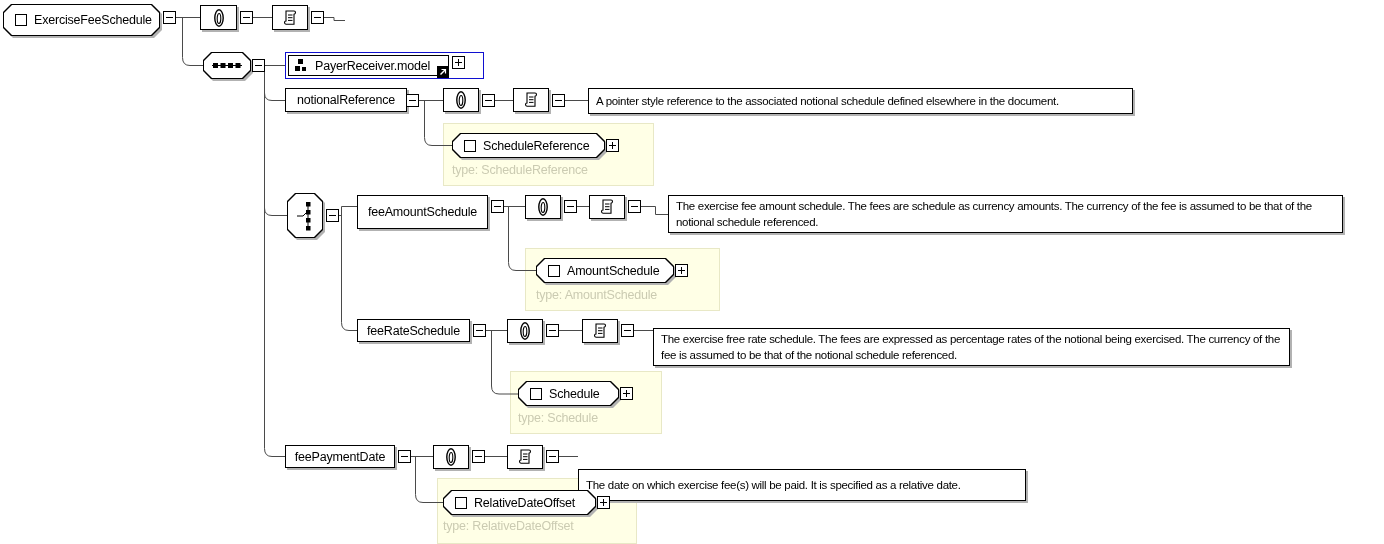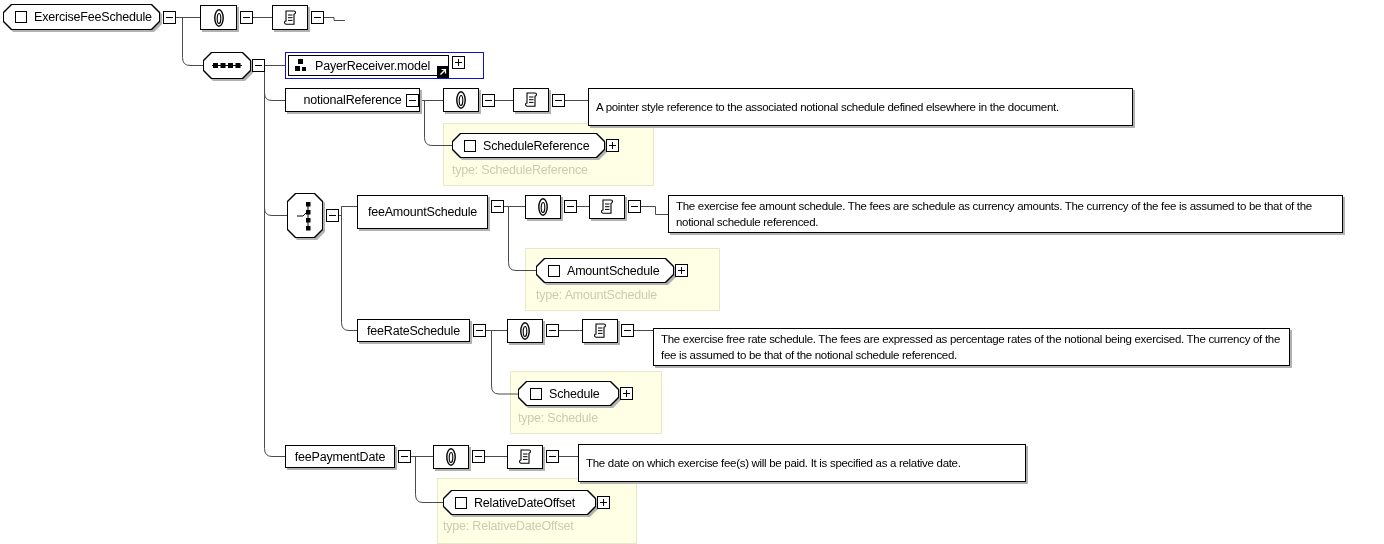--- a/index.html
+++ b/index.html
@@ -8,21 +8,21 @@
   .wires{position:absolute;left:0;top:0;z-index:2;}
   .wires path{fill:none;stroke:#4a4a4a;stroke-width:1;}
   
   .box{position:absolute;background:#fff;border:1px solid #000;
     box-shadow:2px 2px 0 #b2b2b2;box-sizing:border-box;z-index:3;}
   .lblbox{display:flex;align-items:center;justify-content:center;
     font-size:12.5px;letter-spacing:-0.2px;white-space:nowrap;}
   .iconbox{display:flex;align-items:center;justify-content:center;}
   .doc{font-size:11.5px;letter-spacing:-0.3px;line-height:16px;
     padding:2px 7px;min-height:20px;}
-  .doc.one{display:flex;align-items:center;padding:18px 7px;text-align:right;}
+  .doc.one{display:flex;align-items:center;padding:12px 7px;text-align:right;}
   
   .pm{position:absolute;width:13px;height:13px;background:#fff;
     border:1px solid #000;box-sizing:border-box;z-index:4;cursor:pointer;}
   .pm::before{content:"";position:absolute;left:2px;right:2px;top:5px;height:1px;background:#000;}
   .pm.plus::after{content:"";position:absolute;top:2px;bottom:2px;left:5px;width:1px;background:#000;}
   
   .oct{position:absolute;z-index:3;
     --o:polygon(8px 0,calc(100% - 8px) 0,100% 8px,100% calc(100% - 8px),calc(100% - 8px) 100%,8px 100%,0 calc(100% - 8px),0 8px);}
   .oct i{position:absolute;display:block;}
   .oct .sh{left:2px;top:2px;width:100%;height:100%;background:#b2b2b2;clip-path:var(--o);}
@@ -81,21 +81,21 @@
     <path d="M486 330.5 H507"></path>
     <path d="M491.5 330.5 V386 Q491.5 394 499 394 H518"></path>
     <path d="M559 330.5 H582"></path>
     <path d="M634 330.5 H653"></path>
     <path d="M411 456.5 H433"></path>
     <path d="M415.5 456.5 V494.5 Q415.5 502.5 423 502.5 H443"></path>
     <path d="M485 456.5 H507"></path>
     <path d="M559 456.5 H578"></path>
   </svg>
 
-  <div class="oct" style="left:3px;top:4px;width:157px;height:26px">
+  <div class="oct" style="left:3px;top:4px;width:157px;height:32px">
     <i class="sh"></i>
       <i class="bd"></i>
       <i class="fl"></i>
     <span class="ct">
         <span class="sqicon"></span>
         <span>ExerciseFeeSchedule</span>
       </span>
   </div>
   <span class="pm" style="left:163px;top:11px"></span>
 
@@ -144,21 +144,21 @@
       <span>PayerReceiver.model</span>
     </span>
     <svg class="linkarrow" viewBox="0 0 12 12">
       <rect x="0" y="0" width="12" height="12" fill="#000"></rect>
       <path d="M3.5 8.5 L8 4" stroke="#fff" stroke-width="1.4" fill="none"></path>
       <path d="M4.5 3.5 H8.5 V7.5" stroke="#fff" stroke-width="1.2" fill="none"></path>
     </svg>
     <span class="pm plus" style="left:166px;top:3px"></span>
   </div>
 
-  <div class="box lblbox" style="left:285px;top:88px;width:135px;height:24px">
+  <div class="box lblbox" style="left:285px;top:88px;width:122px;height:24px">
     <span>notionalReference</span>
   </div>
   <span class="pm" style="left:406px;top:94px"></span>
   <div class="box iconbox" style="left:443px;top:88px;width:36px;height:24px">
     <svg width="16" height="22" viewBox="0 0 16 22">
       <ellipse cx="8" cy="11" rx="4.2" ry="8.2" fill="none" stroke="#000" stroke-width="1.4"></ellipse>
       <ellipse cx="8" cy="11.5" rx="1.8" ry="5" fill="none" stroke="#000" stroke-width="1.1"></ellipse>
     </svg>
   </div>
   <span class="pm" style="left:482px;top:94px"></span>
@@ -284,21 +284,21 @@
   <span class="pm" style="left:472px;top:450px"></span>
   <div class="box iconbox" style="left:507px;top:445px;width:36px;height:24px">
     <svg width="16" height="20" viewBox="0 0 16 20">
       <path d="M4 3 h8 c2 0 2 3.2 0 3.2 v10 h-8 c-2 0 -2 -3.2 0 -3.2 z" fill="#fff" stroke="#000" stroke-width="1.1"></path>
       <line x1="6" y1="7" x2="10.5" y2="7" stroke="#000"></line>
       <line x1="6" y1="9.7" x2="10.5" y2="9.7" stroke="#000"></line>
       <line x1="6" y1="12.4" x2="10.5" y2="12.4" stroke="#000"></line>
     </svg>
   </div>
   <span class="pm" style="left:546px;top:450px"></span>
-  <div class="box doc one" style="left:578px;top:444px;width:448px;height:32px">The date on which exercise fee(s) will be paid. It is specified as a relative date.</div>
+  <div class="box doc one" style="left:578px;top:469px;width:448px;height:32px">The date on which exercise fee(s) will be paid. It is specified as a relative date.</div>
 
   <div class="oct" style="left:443px;top:490px;width:153px;height:25px">
     <i class="sh"></i>
       <i class="bd"></i>
       <i class="fl"></i>
     <span class="ct">
         <span class="sqicon"></span>
         <span>RelativeDateOffset</span>
       </span>
   </div>

